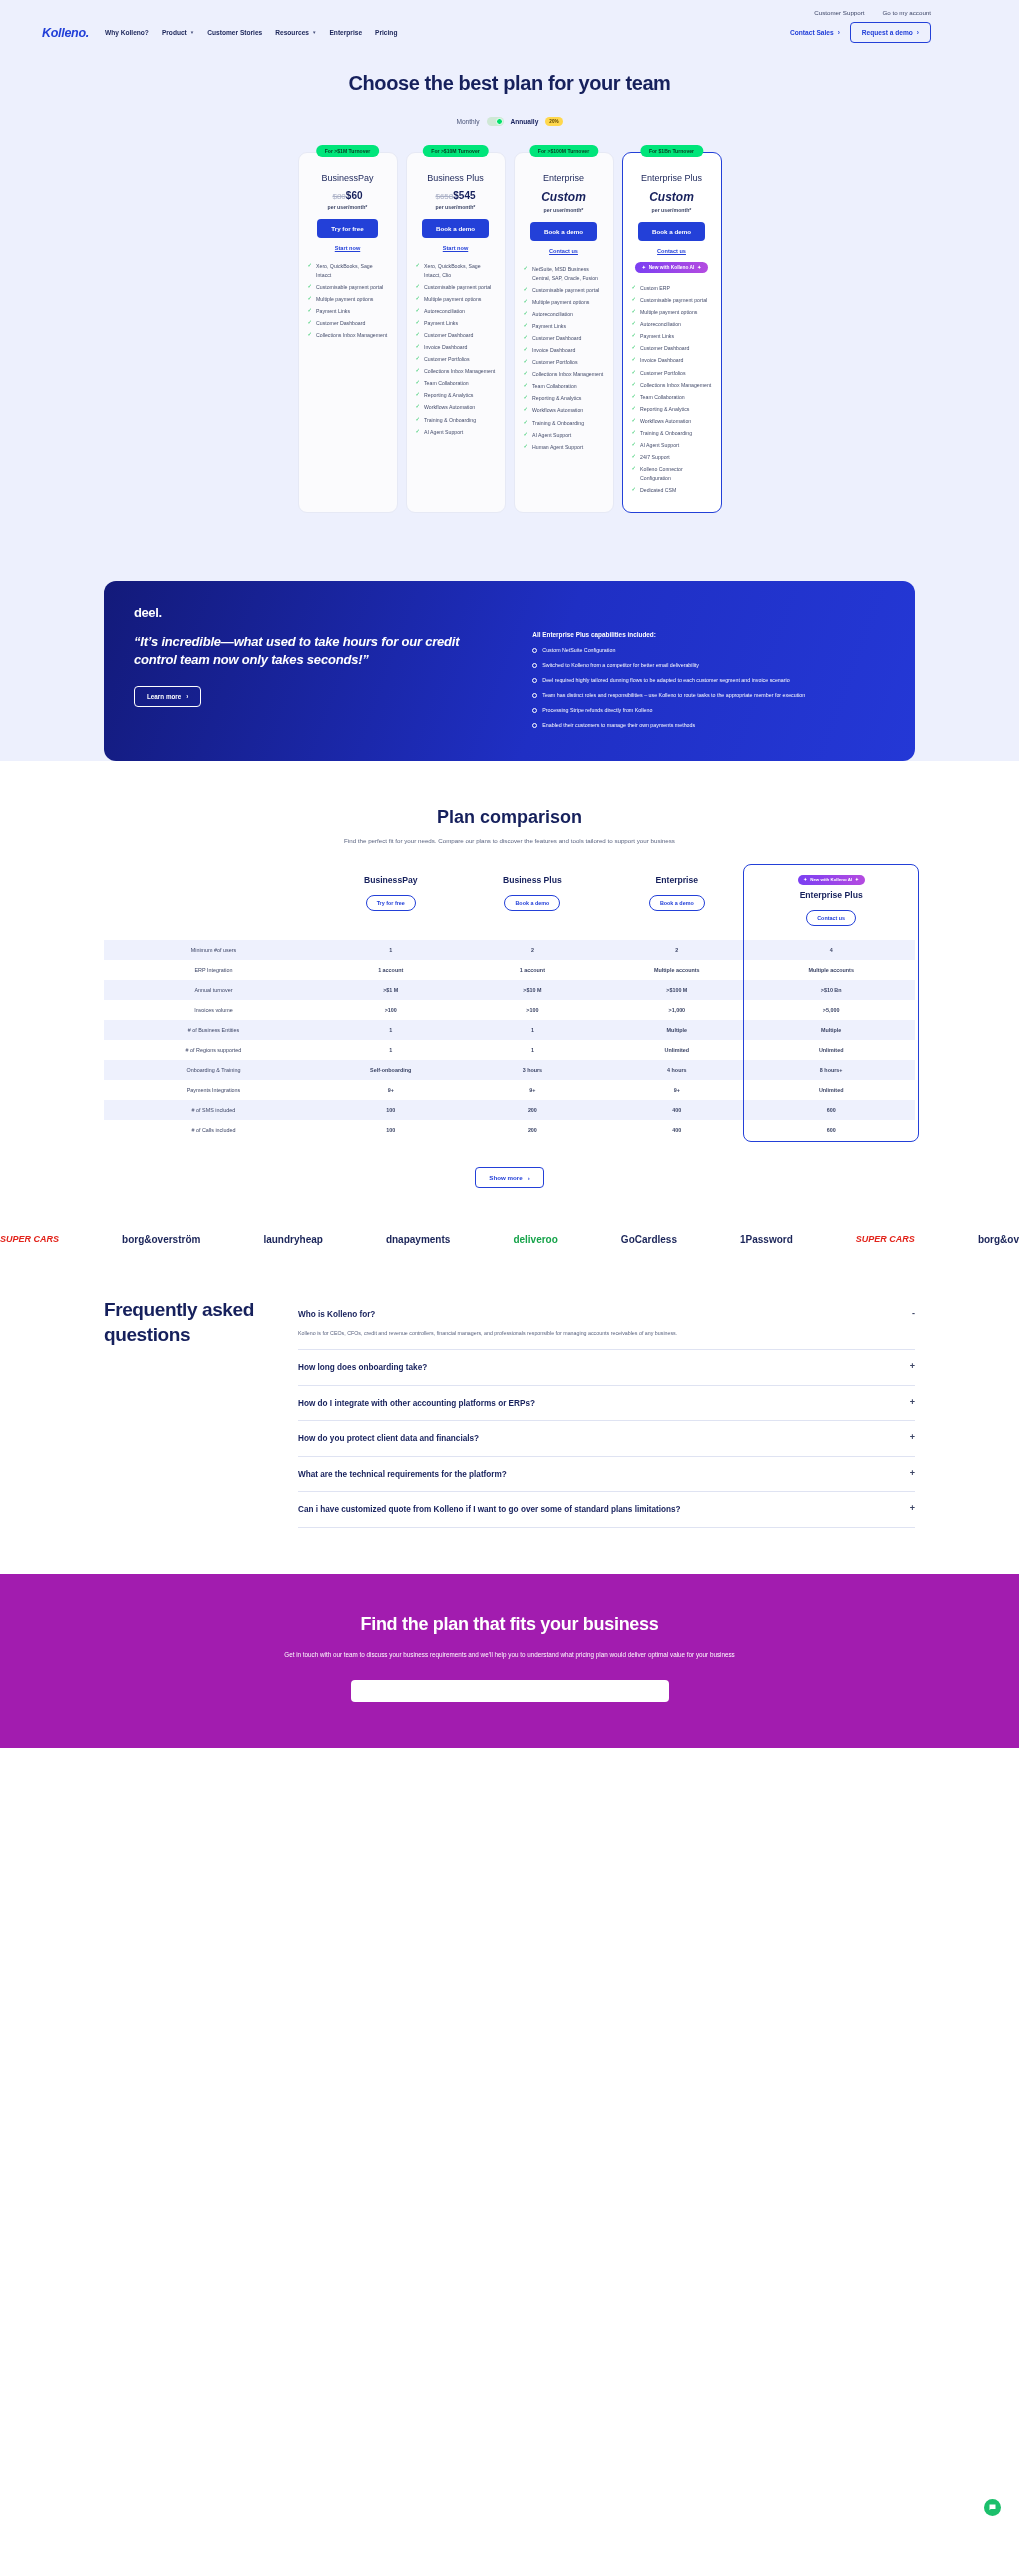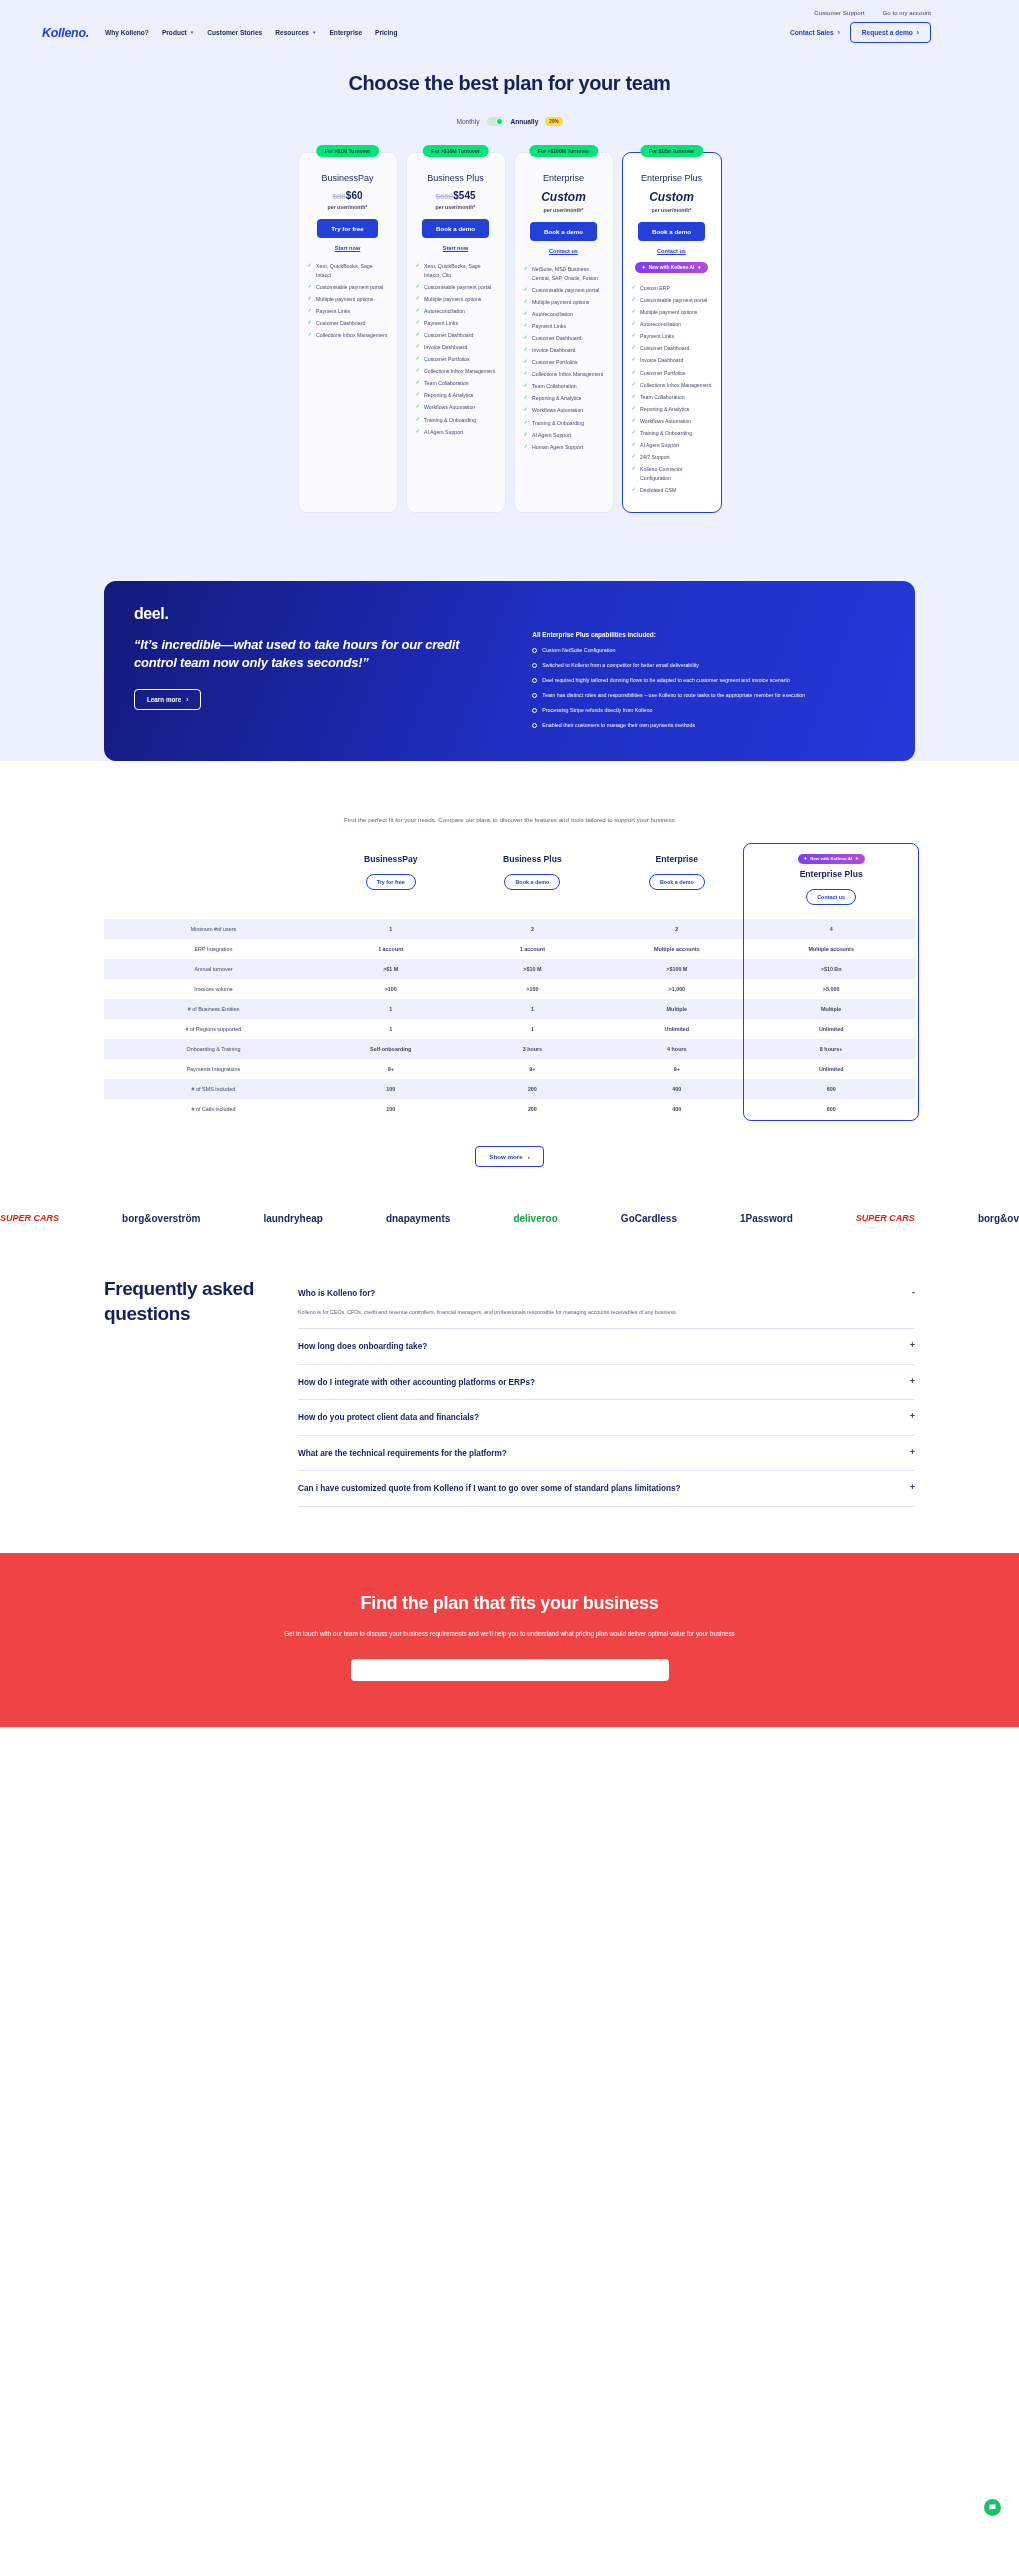--- a/index.html
+++ b/index.html
@@ -115,21 +115,21 @@
   .tick { color:#22c55e; font-size:5.4px; line-height:1.4; flex:none; }
 
   
   .deel-wrap { padding:34px 104px 0; }
   .deel {
     background:linear-gradient(110deg,#131a7a 0%,#1f2fc4 55%,#2438d6 100%);
     border-radius:12px; padding:24px 30px; display:flex; gap:28px;
     color:#fff; min-height:178px;
   }
   .deel-left { flex:1.05; }
-  .deel-logo { font-size:16px; font-weight:700; letter-spacing:-.4px; }
+  .deel-logo { font-size:13px; font-weight:700; letter-spacing:-.4px; }
   .deel-quote {
     margin-top:13px; font-size:13px; font-style:italic; font-weight:700;
     line-height:1.42; letter-spacing:-.2px;
   }
   .stat { display:flex; align-items:baseline; gap:4px; margin-top:11px; }
   .stat-num { font-size:15px; font-weight:700; font-style:italic; letter-spacing:-.4px; }
   .stat-lbl { font-size:6.1px; font-style:italic; font-weight:700; }
   .learn {
     margin-top:16px; display:inline-flex; align-items:center; gap:5px;
     border:1px solid #fff; border-radius:4px; padding:6px 12px;
@@ -217,21 +217,21 @@
   .faq-q {
     display:flex; justify-content:space-between; align-items:flex-start;
     gap:14px; font-size:8.2px; font-weight:700; color:#16205c;
     cursor:pointer; line-height:1.4;
   }
   .faq-sign { font-size:9px; color:#3c4566; flex:none; line-height:1; }
   .faq-a { font-size:5.3px; color:#5b6480; line-height:1.7; margin-top:9px; }
 
   
   .footer-cta {
-    background:#ef4444; color:#fff; padding:40px 104px 46px; text-align:center;
+    background:#a21caf; color:#fff; padding:40px 104px 46px; text-align:center;
   }
   .footer-cta h2 { font-size:18px; font-weight:700; letter-spacing:-.3px; }
   .footer-cta p { font-size:6.3px; margin-top:14px; line-height:1.75; }
   .footer-input-row { display:flex; justify-content:center; margin-top:20px; }
   .footer-input {
     width:318px; height:22px; border-radius:4px; border:none;
     background:#fff; font-size:6px; padding:0 9px;
     font-family:"Liberation Sans", sans-serif;
   }
   .chat-bubble {
@@ -602,20 +602,21 @@
           <div class="bullet">
             <span class="bdot"></span>
             <span>Enabled their customers to manage their own payments methods</span>
           </div>
         </div>
     </div>
   </div>
 </div>
 
 <div class="compare-wrap">
+  <div class="compare-title">Plan comparison</div>
   <div class="compare-sub">Find the perfect fit for your needs. Compare our plans to discover the features and tools tailored to support your business</div>
   <div class="table-shell">
     <table class="compare">
       <thead>
           <tr id="cmp-head">
             <th class="feature-col thead-cell"></th>
             <th class="thead-cell">
        
        <div class="th-name">BusinessPay</div>
        <div class="th-btn">Try for free</div>

